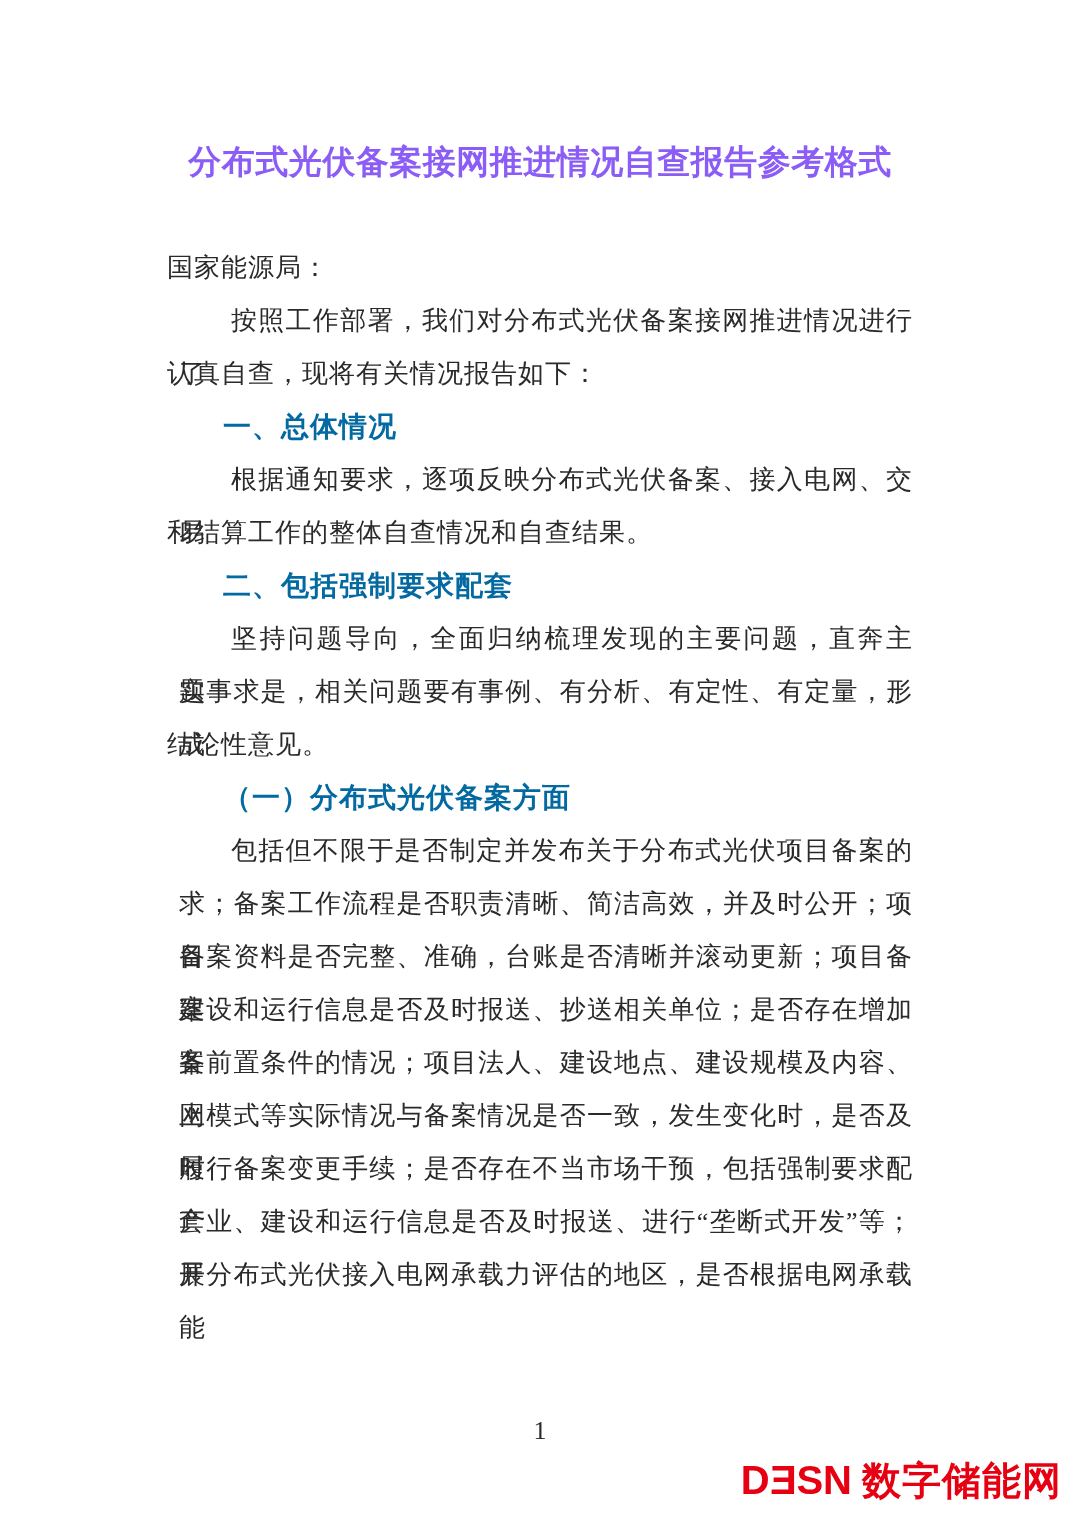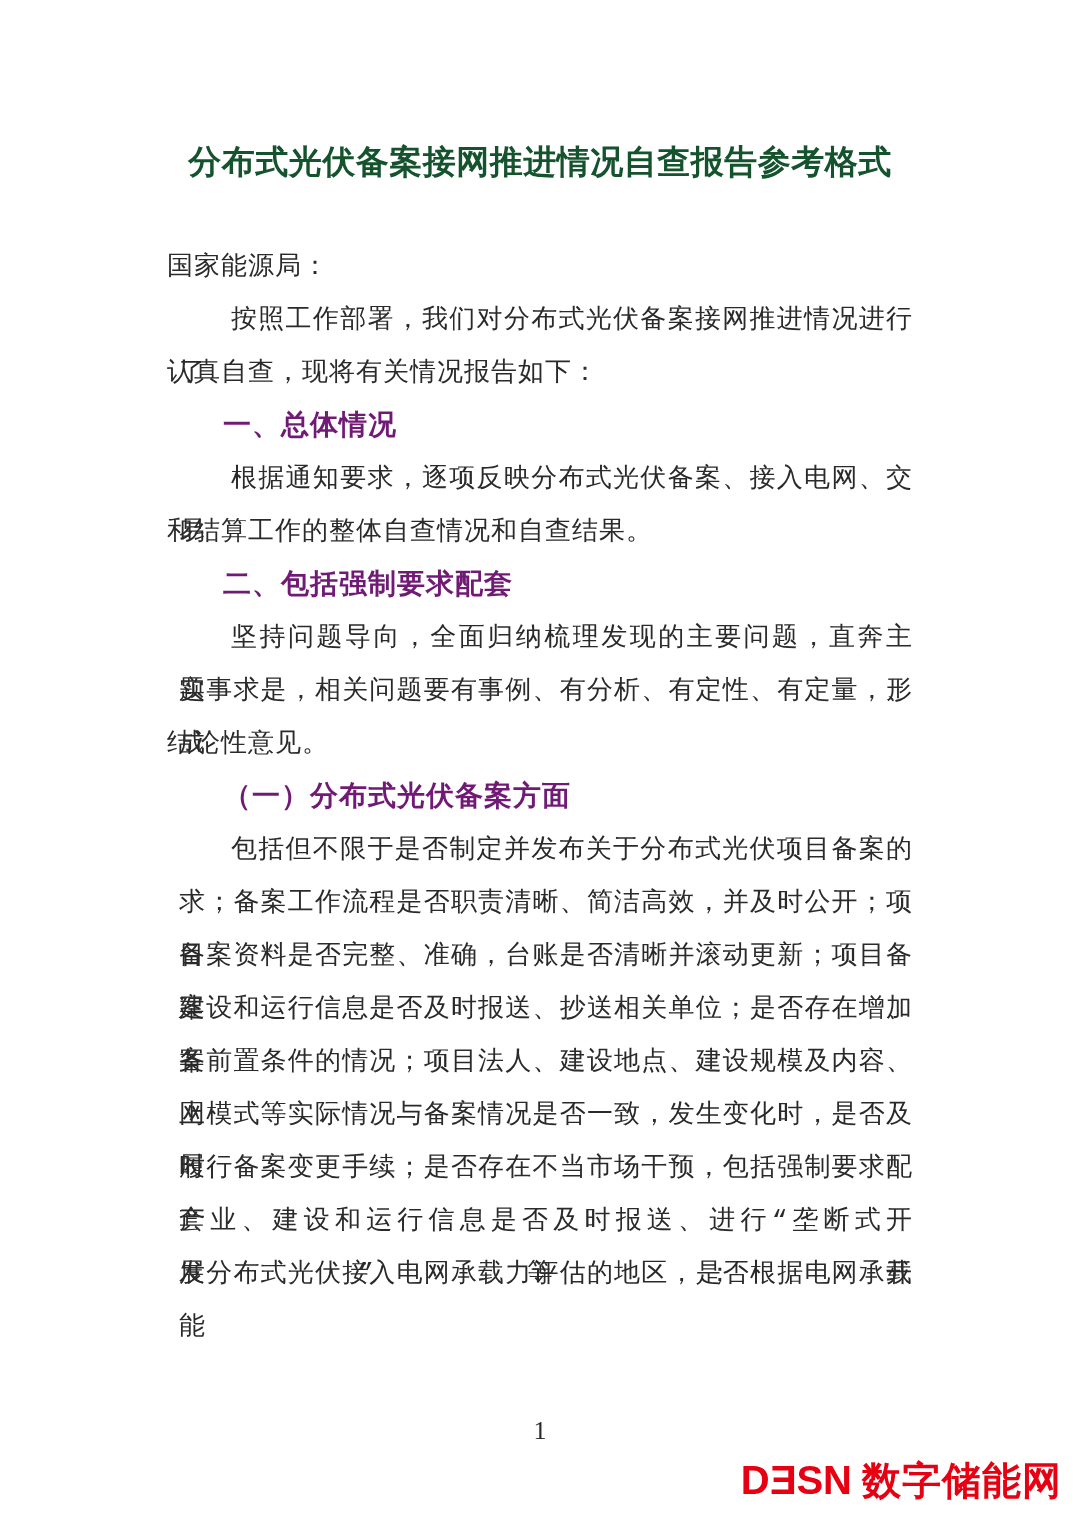--- a/index.html
+++ b/index.html
@@ -23,48 +23,48 @@
   }
   .doc-title {
     height: 53px;
     line-height: 53px;
     margin-bottom: 53px;
     text-align: center;
     font-family: "Liberation Sans", "DejaVu Sans", sans-serif;
     font-weight: bold;
     font-size: 33px;
     letter-spacing: 0.5px;
-    color: #14532d;
+    color: #8b5cf6;
     white-space: nowrap;
   }
   .line {
     height: 53px;
     line-height: 53px;
-    font-family: Liberation Mono, monospace;
+    font-family: Liberation Serif, serif;
     font-size: 26px;
     letter-spacing: 1px;
     text-align: justify;
     text-align-last: left;
     white-space: nowrap;
     color: #2a2a2a;
   }
   .line.j {
     text-align-last: justify;
     white-space: normal;
     margin-left: 12px;
   }
   .line.indent {
     text-indent: 2em;
   }
   .line.heading {
-    font-family: Liberation Mono, monospace;
+    font-family: Liberation Sans, sans-serif;
     font-weight: bold;
     font-size: 28px;
     letter-spacing: 1px;
-    color: #701a75;
+    color: #0369a1;
   }
   .page-footer {
     position: absolute;
     left: 0;
     right: 0;
     top: 1404px;
     height: 53px;
     line-height: 53px;
     text-align: center;
     font-family: "Liberation Serif", "DejaVu Serif", serif;

